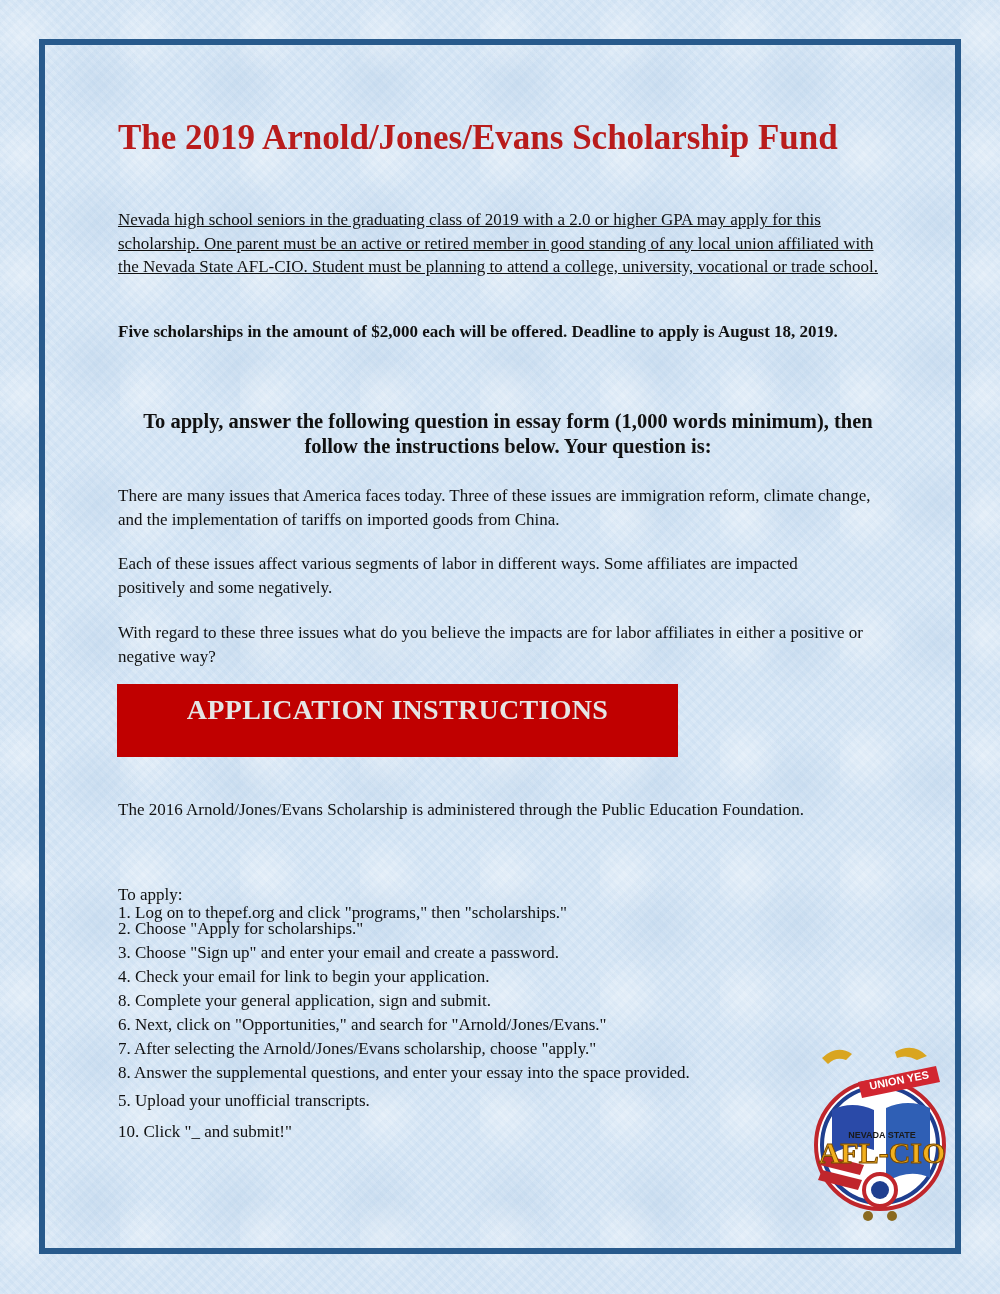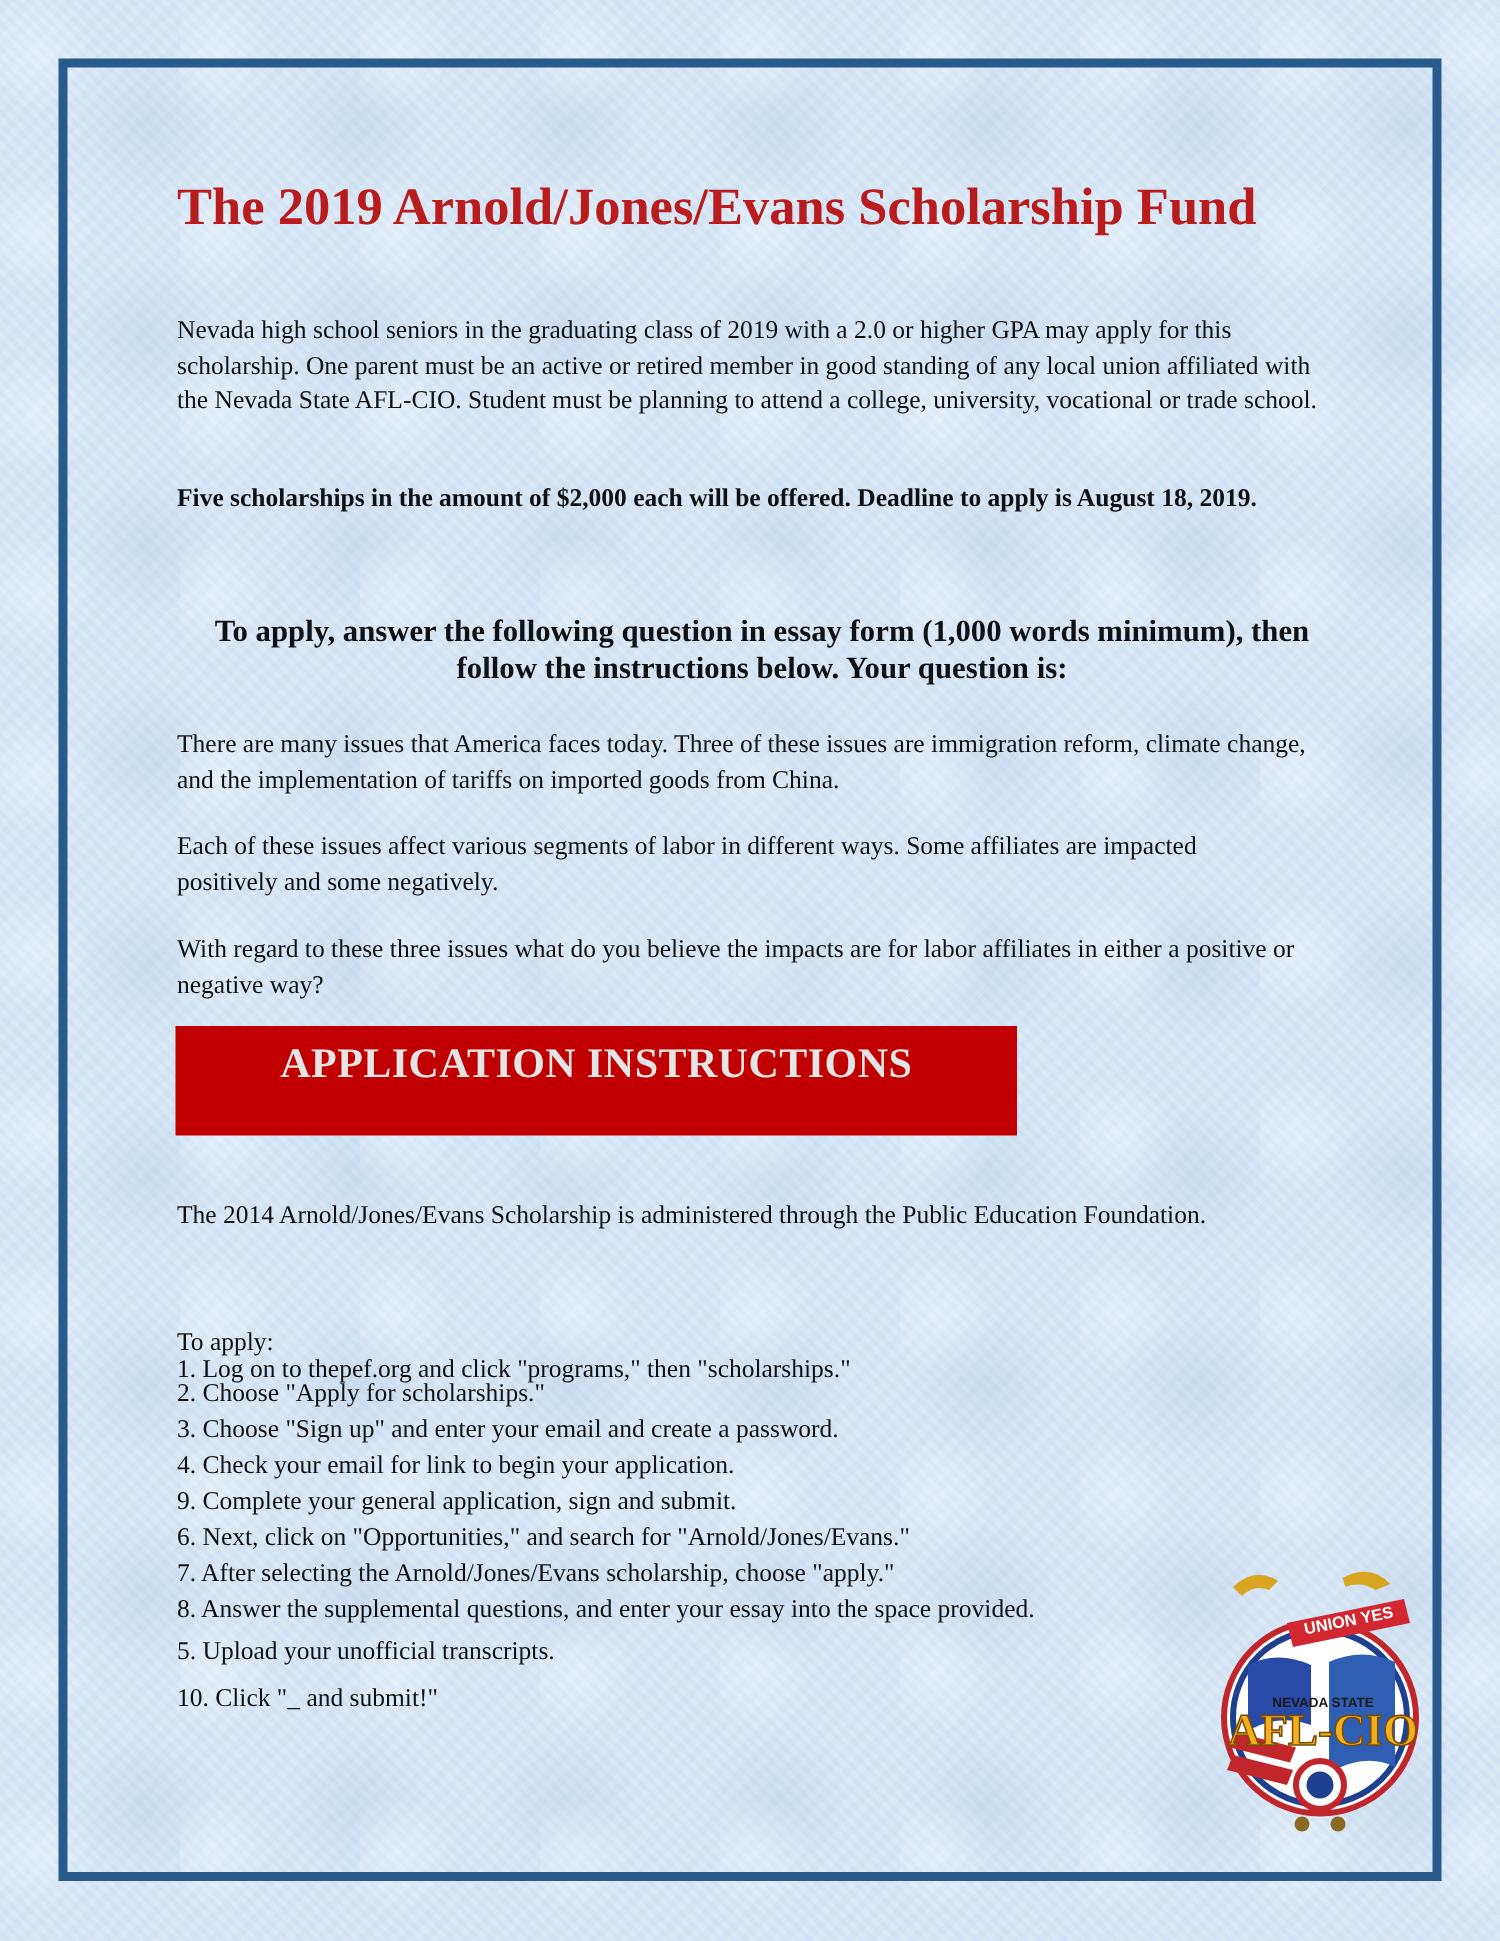--- a/index.html
+++ b/index.html
@@ -44,43 +44,43 @@
   .steps li { position:absolute; left:0; white-space:nowrap; }
   .logo { position:absolute; left:800px; top:1040px; width:165px; height:185px; }
 </style>
 </head>
 <body>
 
 <div class="frame"></div>
 
 <h1 class="title">The 2019 Arnold/Jones/Evans Scholarship Fund</h1>
 
-<p class="p" style="top:208px;">Nevada high school seniors in the graduating class of 2019 with a 2.0 or higher GPA may apply for this scholarship. One parent must be an active or retired member in good standing of any local union affiliated with the Nevada State AFL-CIO. Student must be planning to attend a college, university, vocational or trade school.</p>
+<p class="p" style="top:208px;text-decoration:underline;">Nevada high school seniors in the graduating class of 2019 with a 2.0 or higher GPA may apply for this scholarship. One parent must be an active or retired member in good standing of any local union affiliated with the Nevada State AFL-CIO. Student must be planning to attend a college, university, vocational or trade school.</p>
 
 <p class="p bold" style="top:320px; width:770px;">Five scholarships in the amount of $2,000 each will be offered. Deadline to apply is August 18, 2019.</p>
 
 <p class="question-head">To apply, answer the following question in essay form (1,000 words minimum), then follow the instructions below. Your question is:</p>
 
 <p class="p" style="top:484px;">There are many issues that America faces today. Three of these issues are immigration reform, climate change, and the implementation of tariffs on imported goods from China.</p>
 <p class="p" style="top:552px; width:740px;">Each of these issues affect various segments of labor in different ways. Some affiliates are impacted positively and some negatively.</p>
 <p class="p" style="top:621px;">With regard to these three issues what do you believe the impacts are for labor affiliates in either a positive or negative way?</p>
 
 <div class="banner">
   <div class="banner-text">APPLICATION INSTRUCTIONS</div>
 </div>
 
-<p class="p" style="top:798px; width:720px;">The 2014 Arnold/Jones/Evans Scholarship is administered through the Public Education Foundation.</p>
+<p class="p" style="top:798px; width:720px;">The 2016 Arnold/Jones/Evans Scholarship is administered through the Public Education Foundation.</p>
 <p class="p" style="top:883px;">To apply:</p>
 
 <ol class="steps">
   <li style="top:8px;">1. Log on to thepef.org and click "programs," then "scholarships."</li>
   <li style="top:24px;">2. Choose "Apply for scholarships."</li>
   <li style="top:48px;">3. Choose "Sign up" and enter your email and create a password.</li>
   <li style="top:72px;">4. Check your email for link to begin your application.</li>
-  <li style="top:96px;">9. Complete your general application, sign and submit.</li>
+  <li style="top:96px;">8. Complete your general application, sign and submit.</li>
   <li style="top:120px;">6. Next, click on "Opportunities," and search for "Arnold/Jones/Evans."</li>
   <li style="top:144px;">7. After selecting the Arnold/Jones/Evans scholarship, choose "apply."</li>
   <li style="top:168px;">8. Answer the supplemental questions, and enter your essay into the space provided.</li>
   <li style="top:196px;">5. Upload your unofficial transcripts.</li>
   <li style="top:227px;">10. Click "_ and submit!"</li>
 </ol>
 
 <div class="logo">
   <svg width="165" height="185" viewBox="0 0 165 185">
 

